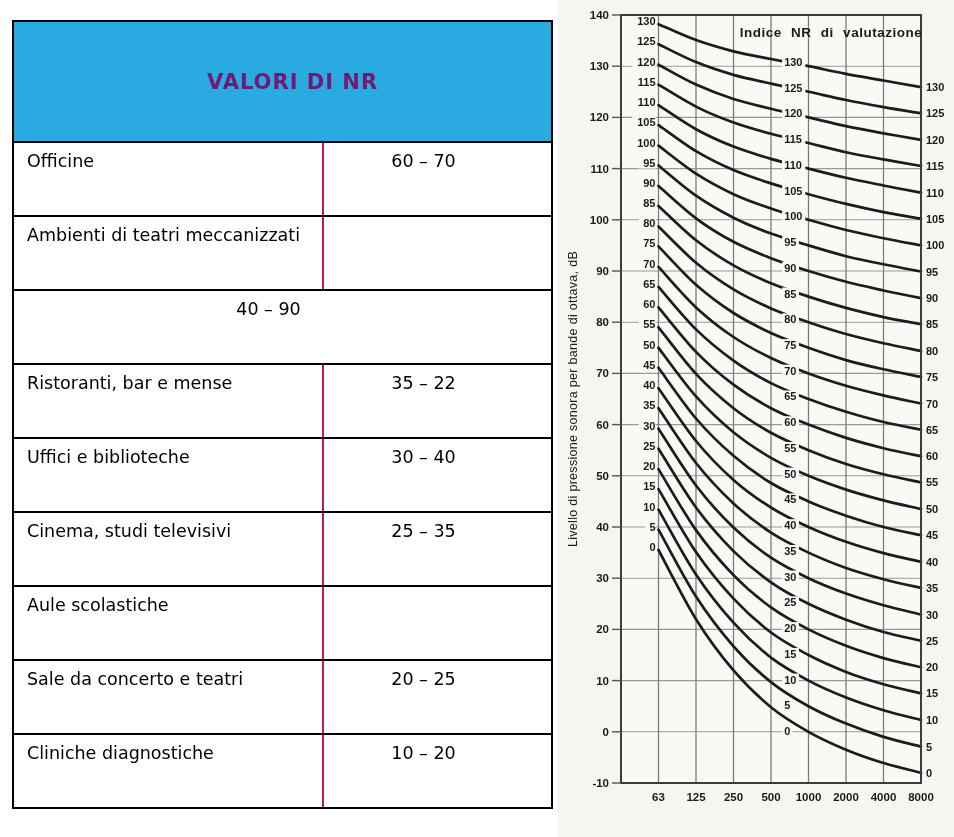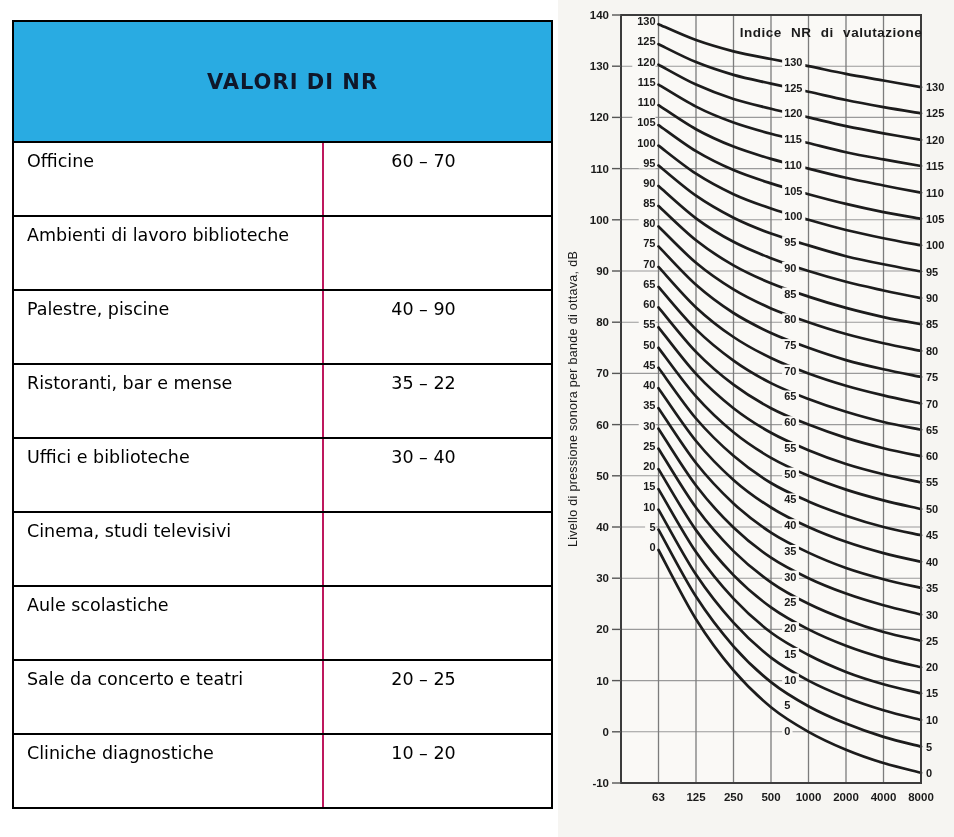--- a/index.html
+++ b/index.html
@@ -19,48 +19,48 @@
   
   .chart-panel{position:absolute;left:558px;top:0;width:396px;height:837px;
                background:#f6f5f2;}
   .chart-panel svg{display:block;}
   text{font-family:"Liberation Sans","DejaVu Sans",sans-serif;}
 </style>
 </head>
 <body>
 
 <div class="nr-table">
-  <div class="nr-table-header" style="background: rgb(41, 171, 226); color: #0f172a; padding-left: 20px;">VALORI DI NR</div>
+  <div class="nr-table-header" style="background: rgb(41, 171, 226); color: #701a75; padding-left: 20px;">VALORI DI NR</div>
   <div id="table-rows">
   <div class="trow">
     <div class="cell name">Officine</div>
     <div class="cell value">60 – 70</div>
   </div>
 
   <div class="trow">
-    <div class="cell name">Ambienti di lavoro biblioteche</div>
-  </div>
-
-  <div class="trow">
-    <div class="cell name">Palestre, piscine</div>
+    <div class="cell name">Ambienti di teatri meccanizzati</div>
+  </div>
+
+  <div class="trow">
     <div class="cell value">40 – 90</div>
   </div>
 
   <div class="trow">
     <div class="cell name">Ristoranti, bar e mense</div>
     <div class="cell value">35 – 22</div>
   </div>
 
   <div class="trow">
     <div class="cell name">Uffici e biblioteche</div>
     <div class="cell value">30 – 40</div>
   </div>
 
   <div class="trow">
     <div class="cell name">Cinema, studi televisivi</div>
+    <div class="cell value">25 – 35</div>
   </div>
 
   <div class="trow">
     <div class="cell name">Aule scolastiche</div>
   </div>
 
   <div class="trow">
     <div class="cell name">Sale da concerto e teatri</div>
     <div class="cell value">20 – 25</div>
   </div>

